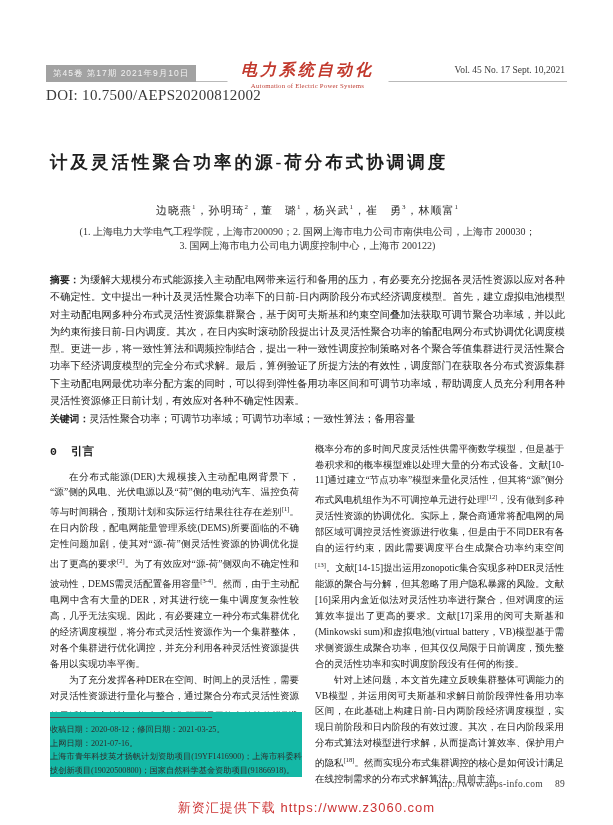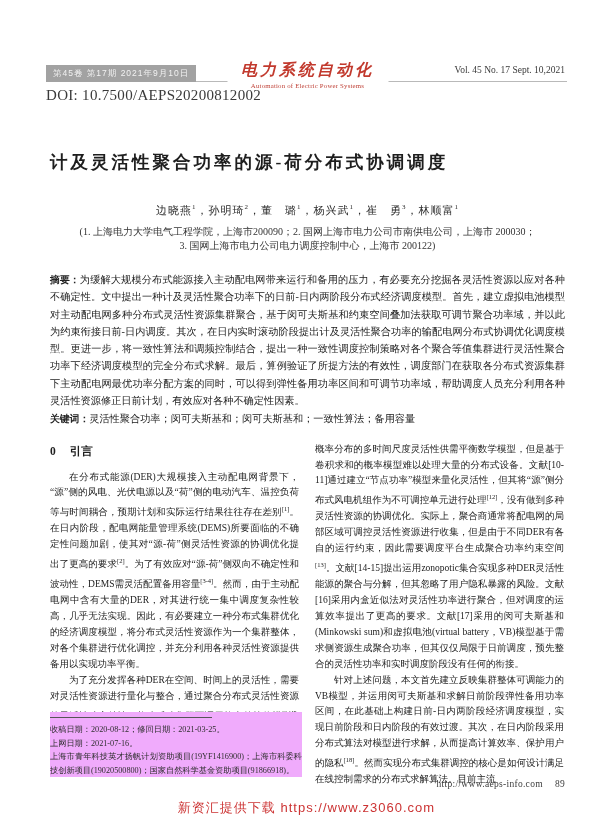--- a/index.html
+++ b/index.html
@@ -54,32 +54,32 @@
   .keywords { font-size: 10.2px; line-height: 17.3px; text-align: justify; color: #222; margin-top: 1px; }
 
   
   .columns {
     margin-top: 14px; display: flex; gap: 16px;
     height: 378px; overflow: hidden;
   }
   .col { width: 249px; font-size: 9.5px; line-height: 15.9px; text-align: justify; color: #222; }
   .sec {
     font-size: 11.5px; font-weight: bold; color: #1e1e1e;
-    font-family: Liberation Serif, serif;
+    font-family: Liberation Mono, monospace;
     margin: 2px 0 10px 0;
   }
   .sec .sec-num { margin-right: 14px; }
   .col p { text-align: justify; }
   .col p.indent { text-indent: 2em; }
   .col sup { font-size: 6.5px; }
 
   
   .footnote {
     position: absolute; left: 50px; bottom: 48px; width: 252px;
-    background: #f0abfc; padding-top: 5px;
+    background: #14b8a6; padding-top: 5px;
     font-size: 8.2px; line-height: 13.5px; color: #2e2e2e; text-align: justify;
   }
   .fn-rule { width: 162px; height: 1px; background: #555; margin-bottom: 5px; }
 
   
   .page-footer {
     position: absolute; right: 48px; bottom: 36px;
     font-size: 9.5px; color: #3c3c3c; letter-spacing: 0.3px;
   }
   .page-footer .pn { margin-left: 12px; }
@@ -114,21 +114,21 @@
   <div class="affil">
     <div>(1. 上海电力大学电气工程学院，上海市200090；2. 国网上海市电力公司市南供电公司，上海市 200030；</div>
     <div>3. 国网上海市电力公司电力调度控制中心，上海市 200122)</div>
   </div>
 
   <div class="abstract">
     <span class="lbl">摘要：</span><span>为缓解大规模分布式能源接入主动配电网带来运行和备用的压力，有必要充分挖掘各灵活性资源以应对各种不确定性。文中提出一种计及灵活性聚合功率下的日前-日内两阶段分布式经济调度模型。首先，建立虚拟电池模型对主动配电网多种分布式灵活性资源集群聚合，基于闵可夫斯基和约束空间叠加法获取可调节聚合功率域，并以此为约束衔接日前-日内调度。其次，在日内实时滚动阶段提出计及灵活性聚合功率的输配电网分布式协调优化调度模型。更进一步，将一致性算法和调频控制结合，提出一种一致性调度控制策略对各个聚合等值集群进行灵活性聚合功率下经济调度模型的完全分布式求解。最后，算例验证了所提方法的有效性，调度部门在获取各分布式资源集群下主动配电网最优功率分配方案的同时，可以得到弹性备用功率区间和可调节功率域，帮助调度人员充分利用各种灵活性资源修正日前计划，有效应对各种不确定性因素。</span>
   </div>
 
   <div class="keywords">
-    <span class="lbl">关键词：</span><span>灵活性聚合功率；闵可夫斯基和；闵可夫斯基和；一致性算法；备用容量</span>
+    <span class="lbl">关键词：</span><span>灵活性聚合功率；可调节功率域；可调节功率域；一致性算法；备用容量</span>
   </div>
 
   <div class="columns">
     <div class="col">
       <h2 class="sec"><span class="sec-num">0</span><span class="sec-t">引言</span></h2>
       <p class="indent">在分布式能源(DER)大规模接入主动配电网背景下，“源”侧的风电、光伏电源以及“荷”侧的电动汽车、温控负荷等与时间耦合，预期计划和实际运行结果往往存在差别<sup>[1]</sup>。在日内阶段，配电网能量管理系统(DEMS)所要面临的不确定性问题加剧，使其对“源-荷”侧灵活性资源的协调优化提出了更高的要求<sup>[2]</sup>。为了有效应对“源-荷”侧双向不确定性和波动性，DEMS需灵活配置备用容量<sup>[3-4]</sup>。然而，由于主动配电网中含有大量的DER，对其进行统一集中调度复杂性较高，几乎无法实现。因此，有必要建立一种分布式集群优化的经济调度模型，将分布式灵活性资源作为一个集群整体，对各个集群进行优化调控，并充分利用各种灵活性资源提供备用以实现功率平衡。</p>
       <p class="indent">为了充分发挥各种DER在空间、时间上的灵活性，需要对灵活性资源进行量化与整合，通过聚合分布式灵活性资源的灵活性功率特性，构建反映集群可调用能力的等值模型<sup>[5-6]</sup>。文献[7-9]提出了基于</p>
     </div>
     <div class="col">
       <p>概率分布的多时间尺度灵活性供需平衡数学模型，但是基于卷积求和的概率模型难以处理大量的分布式设备。文献[10-11]通过建立“节点功率”模型来量化灵活性，但其将“源”侧分布式风电机组作为不可调控单元进行处理<sup>[12]</sup>，没有做到多种灵活性资源的协调优化。实际上，聚合商通常将配电网的局部区域可调控灵活性资源进行收集，但是由于不同DER有各自的运行约束，因此需要调度平台生成聚合功率约束空间<sup>[13]</sup>。文献[14-15]提出运用zonopotic集合实现多种DER灵活性能源的聚合与分解，但其忽略了用户隐私暴露的风险。文献[16]采用内盒近似法对灵活性功率进行聚合，但对调度的运算效率提出了更高的要求。文献[17]采用的闵可夫斯基和(Minkowski sum)和虚拟电池(virtual battery，VB)模型基于需求侧资源生成聚合功率，但其仅仅局限于日前调度，预先整合的灵活性功率和实时调度阶段没有任何的衔接。</p>

